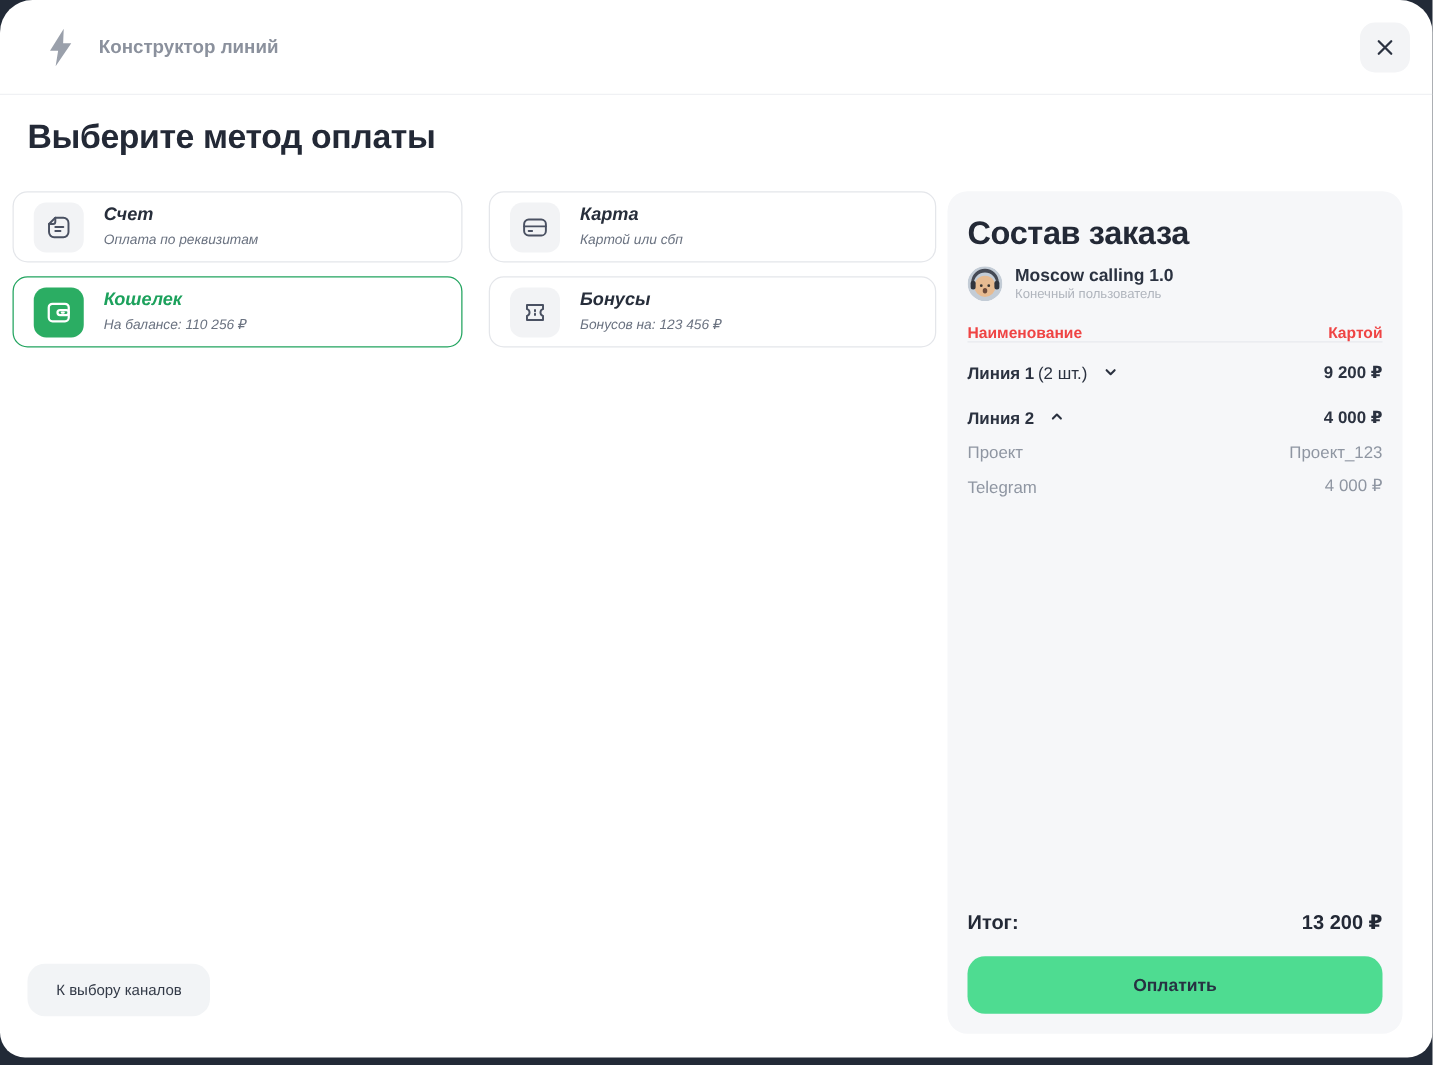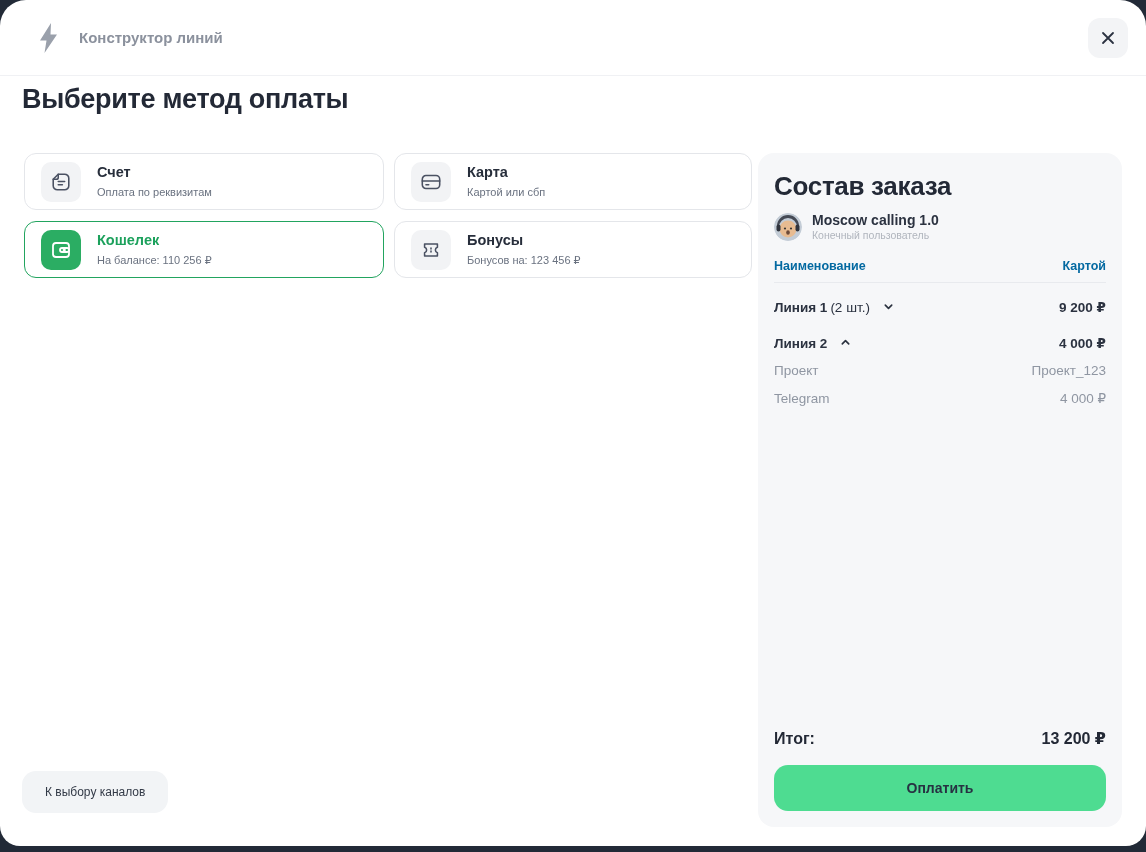--- a/index.html
+++ b/index.html
@@ -32,30 +32,31 @@
   .close-btn {
     margin-left:auto;
     width:40px; height:40px;
     background:#f3f4f6;
     border:none; border-radius:12px;
     display:flex; align-items:center; justify-content:center;
     cursor:pointer;
   }
   
   .page-heading {
-    position:absolute; left:22px; top:84px;
+    position:absolute; left:22px; top:94px;
     font-size:27px; font-weight:800; color:#232936;
     letter-spacing:-0.3px;
   }
   
   .cards {
-    position:absolute; left:24px; top:153px; width:728px;
+    position:absolute; left:10px; top:153px; width:728px;
     display:grid;
     grid-template-columns:360px 358px;
-    gap:11px 10px;
+    gap:11px 21px;
+    font-style:italic;
   }
   .card {
     height:57px;
     background:#fff;
     border:1px solid #e4e6ea;
     border-radius:12px;
     display:flex; align-items:center;
     padding:0 16px; gap:16px;
     cursor:pointer;
   }
@@ -78,23 +79,23 @@
     padding:18px 16px 16px 16px;
     display:flex; flex-direction:column;
   }
   .panel-title { font-size:26px; font-weight:800; color:#232936; letter-spacing:-0.3px; }
   .customer { display:flex; align-items:center; gap:10px; margin-top:10px; }
   .avatar { width:28px; height:28px; border-radius:50%; overflow:hidden; flex:0 0 auto; }
   .customer-name { font-size:14px; font-weight:700; color:#2b3240; line-height:1.2;text-align:center; }
   .customer-role { font-size:10.5px; color:#b0b5bd; line-height:1.3; }
   .thead {
     display:flex; justify-content:space-between;
-    margin-top:17px; padding-bottom:9px;
+    margin-top:17px; padding-bottom:0;
     border-bottom:1px solid #e8eaee;
-    font-size:12.5px; font-weight:700; color:#0369a1;text-align:right;
+    font-size:12.5px; font-weight:700; color:#ef4444;text-align:right;
   }
   .row { display:flex; justify-content:space-between; align-items:center; font-size:13.5px; }
   .row.bold { color:#2b3240; }
   .row.bold .lbl { font-weight:700; }
   .row.bold .amt { font-weight:700; }
   .row .suffix { font-weight:400; margin-left:3px; }
   .row.muted { color:#8f96a2;margin-top:12px; }
   .row .chev { margin-left:9px; display:inline-flex; }
   .r1 { margin-top:16px; }
   .r2 { margin-top:20px; }

